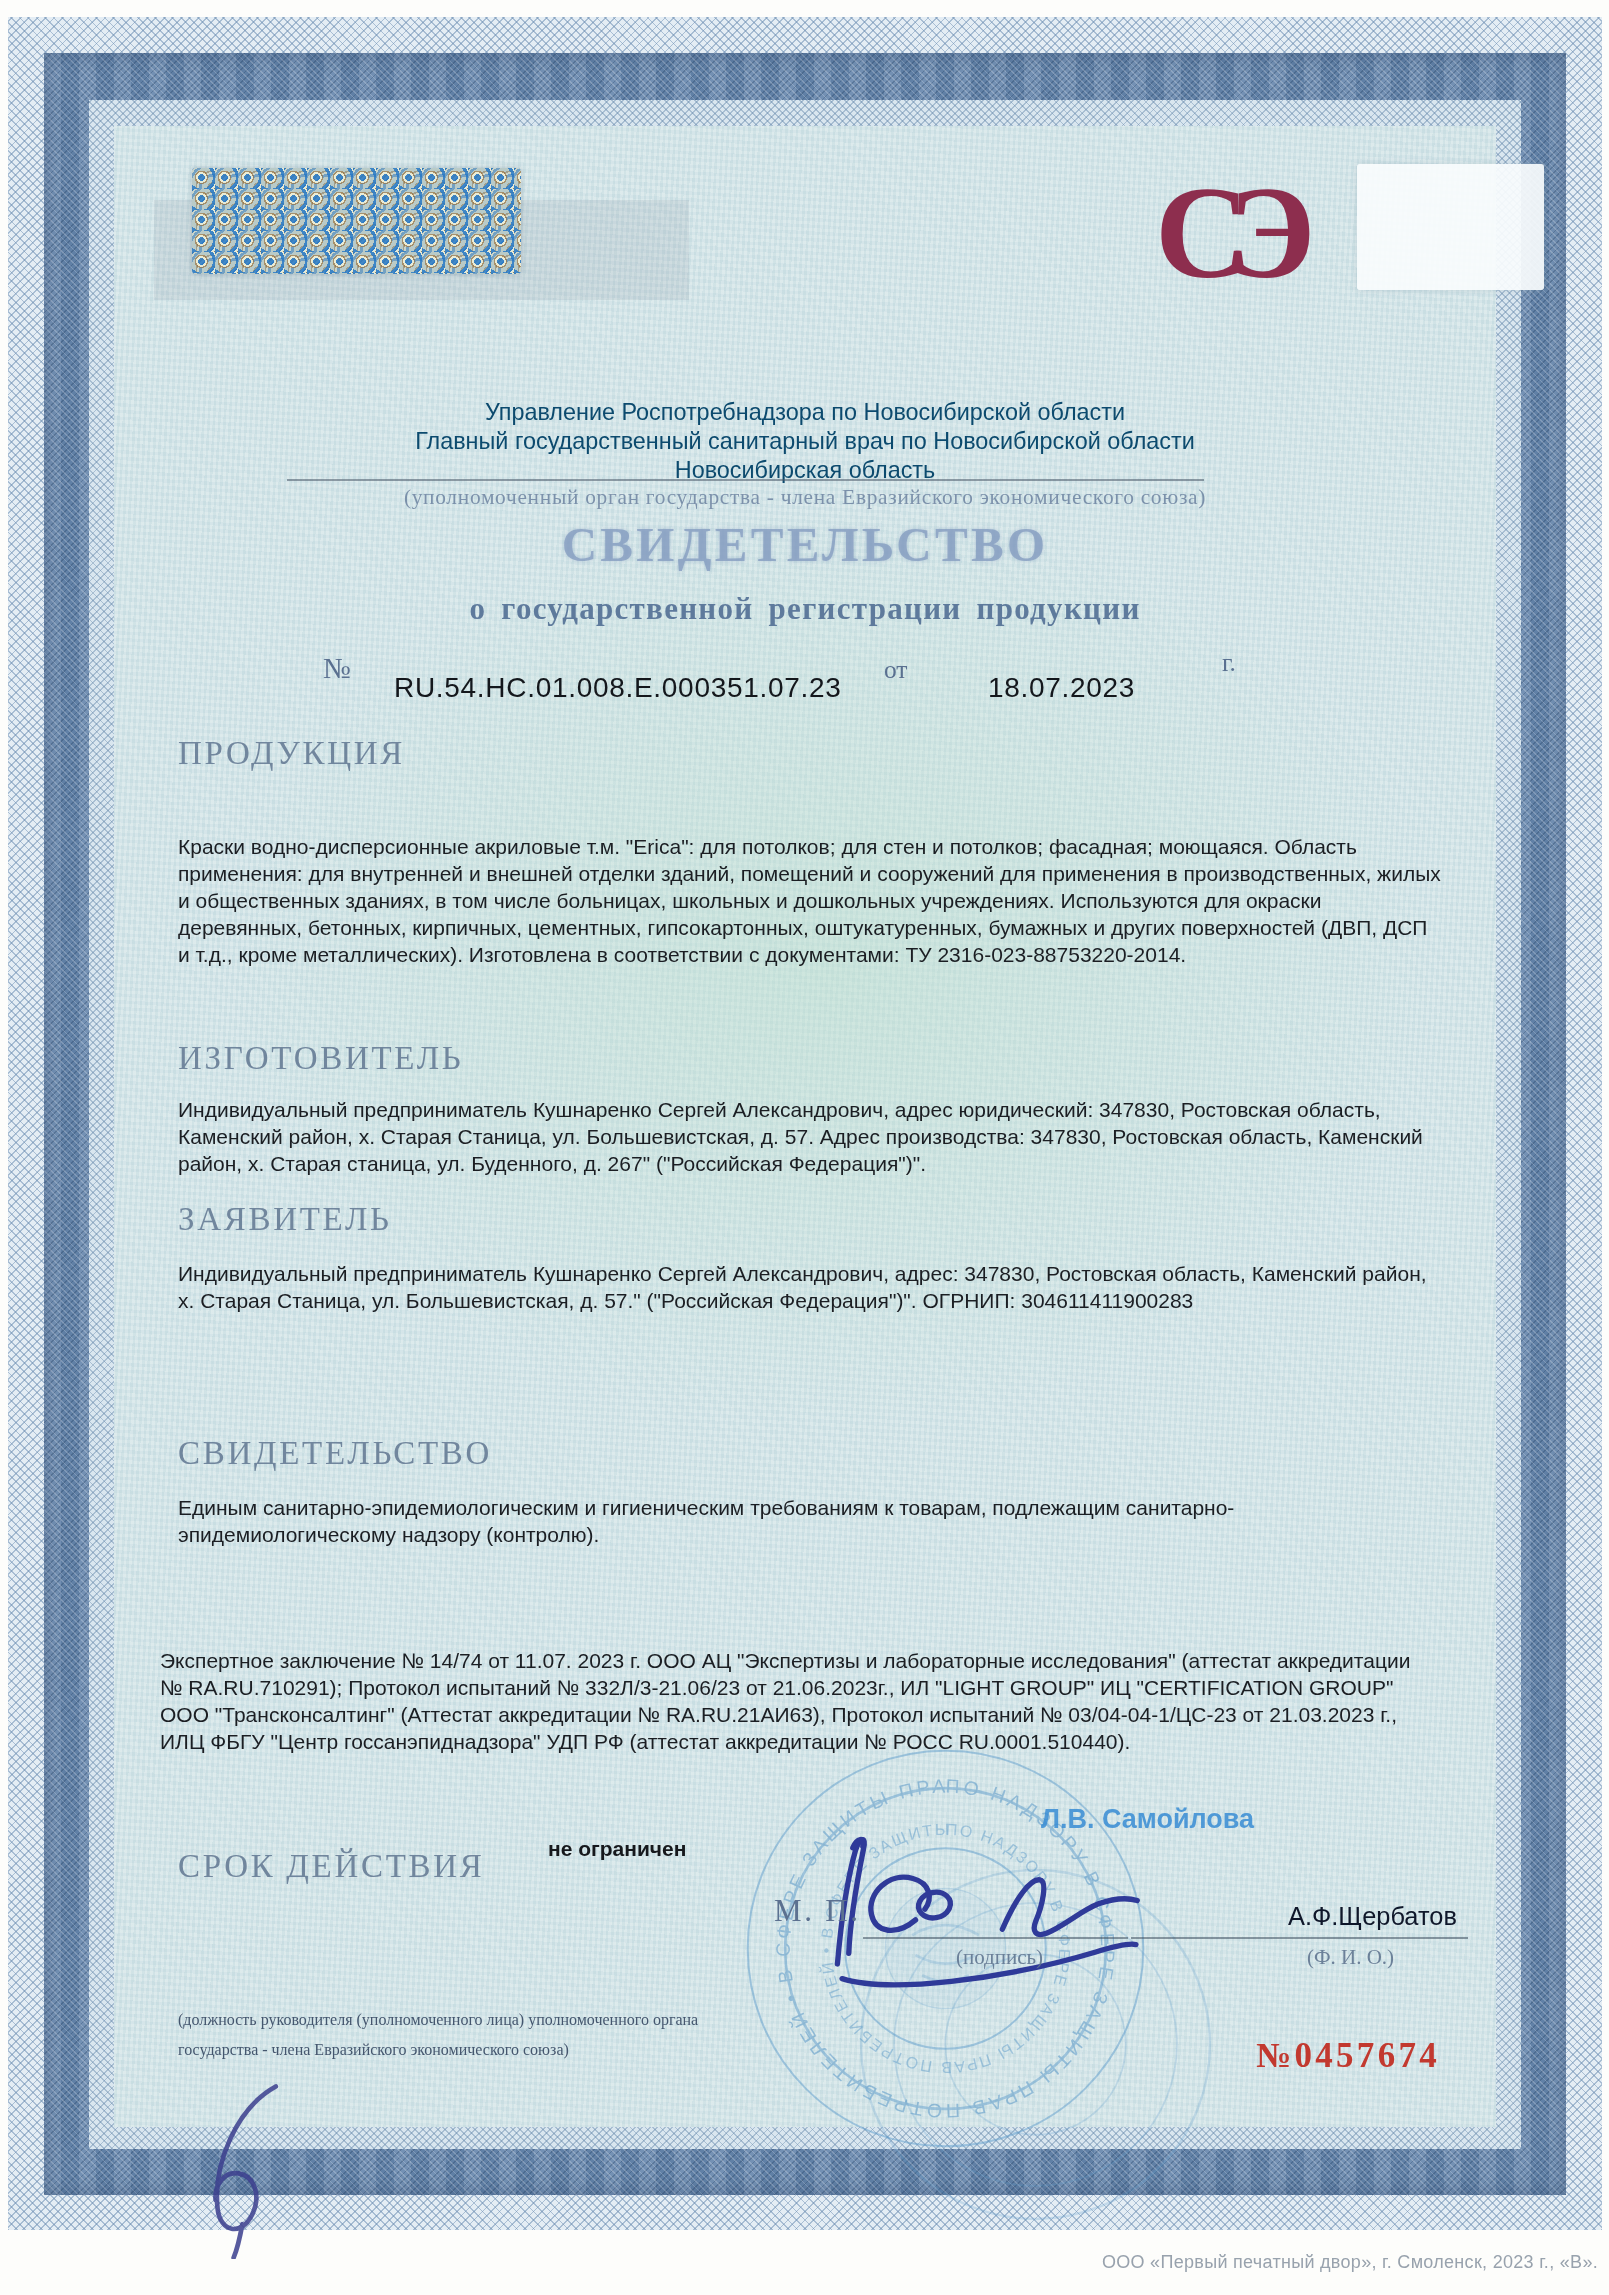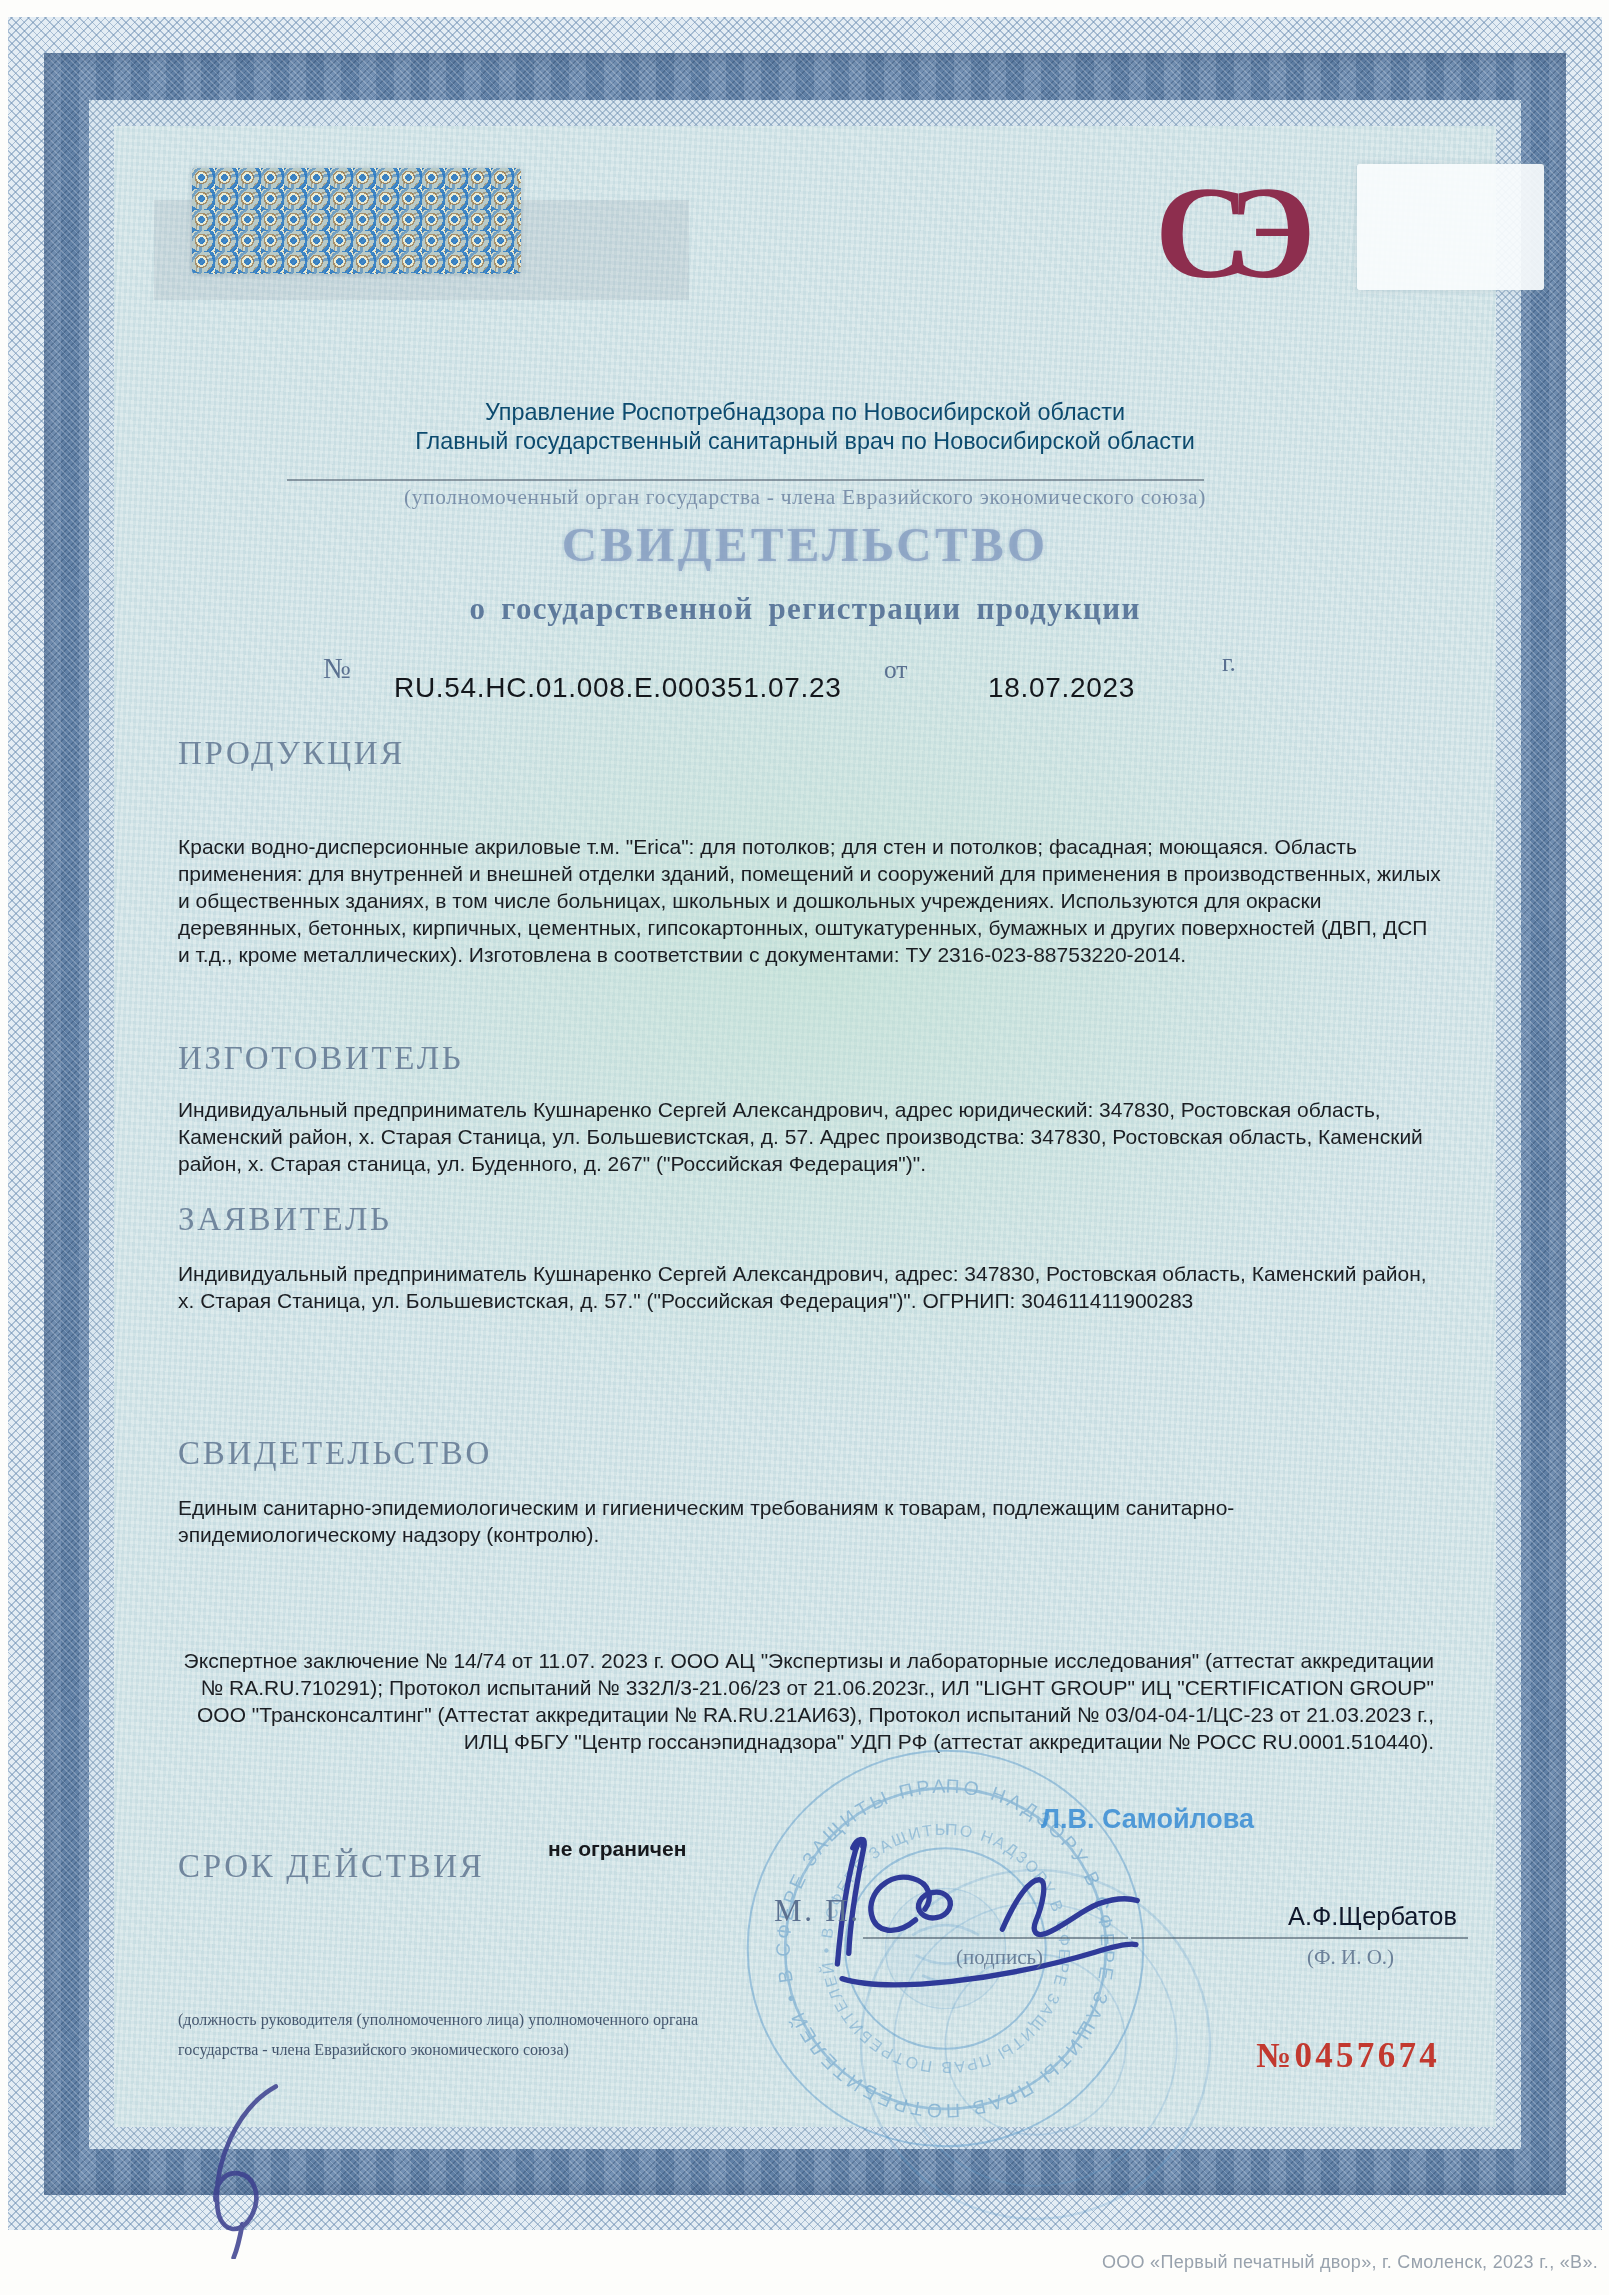--- a/index.html
+++ b/index.html
@@ -74,21 +74,21 @@
   .reg-date{left:988px;top:672px;}
 
   
   .sec-h{font-family:"Liberation Serif",serif;font-size:33px;letter-spacing:2.7px;
     color:rgba(104,126,151,.92);}
   .sec-t{font-size:21px;line-height:27px;color:#1b1e23;width:1264px;}
   .h-product{left:178px;top:735px;} .t-product{left:178px;top:833px;}
   .h-manuf{left:178px;top:1040px;}  .t-manuf{left:178px;top:1096px;}
   .h-appl{left:178px;top:1201px;}   .t-appl{left:178px;top:1260px;}
   .h-conf{left:178px;top:1435px;}   .t-conf{left:178px;top:1494px;}
-  .h-basis{left:178px;top:1594px;}  .t-basis{left:170px;top:1647px;text-align:right;}
+  .h-basis{left:178px;top:1594px;}  .t-basis{left:160px;top:1647px;}
   .h-valid{left:178px;top:1848px;}
   .valid-value{left:548px;top:1837px;font-size:21px;font-weight:600;color:#16181c;}
 
   
   .mp-label{left:774px;top:1893px;font-family:"Liberation Serif",serif;font-size:31px;color:#5c7190;letter-spacing:2.7px;}
   .sig-line{height:2px;background:rgba(62,78,94,.55);}
   .sig-line-1{left:863px;top:1937px;width:265px;}
   .sig-line-2{left:1131px;top:1937px;width:337px;}
   .cap{font-family:"Liberation Serif",serif;font-size:21px;color:rgba(96,118,144,.9);text-align:center;}
   .cap-sig{left:889px;top:1945px;width:221px;}
@@ -116,20 +116,21 @@
   <div class="abs paper"></div>
 
   <div class="abs scan-streak"></div>
 
   <div class="abs holo"></div>
   <div class="abs logo-se">СЭ</div>
   <div class="abs wm-patch"></div>
 
   <div class="abs auth auth-1">Управление Роспотребнадзора по Новосибирской области</div>
   <div class="abs auth auth-2">Главный государственный санитарный врач по Новосибирской области</div>
+  <div class="abs auth auth-3">Новосибирская область</div>
   <div class="abs auth-rule"></div>
   <div class="abs auth-note">(уполномоченный орган государства - члена Евразийского экономического союза)</div>
 
   <div class="abs doc-title">СВИДЕТЕЛЬСТВО</div>
   <div class="abs doc-subtitle">о государственной регистрации продукции</div>
 
   <span class="abs reg-label reg-no">№</span>
   <span class="abs reg-value reg-number">RU.54.НС.01.008.Е.000351.07.23</span>
   <span class="abs reg-label reg-from">от</span>
   <span class="abs reg-value reg-date">18.07.2023</span>

